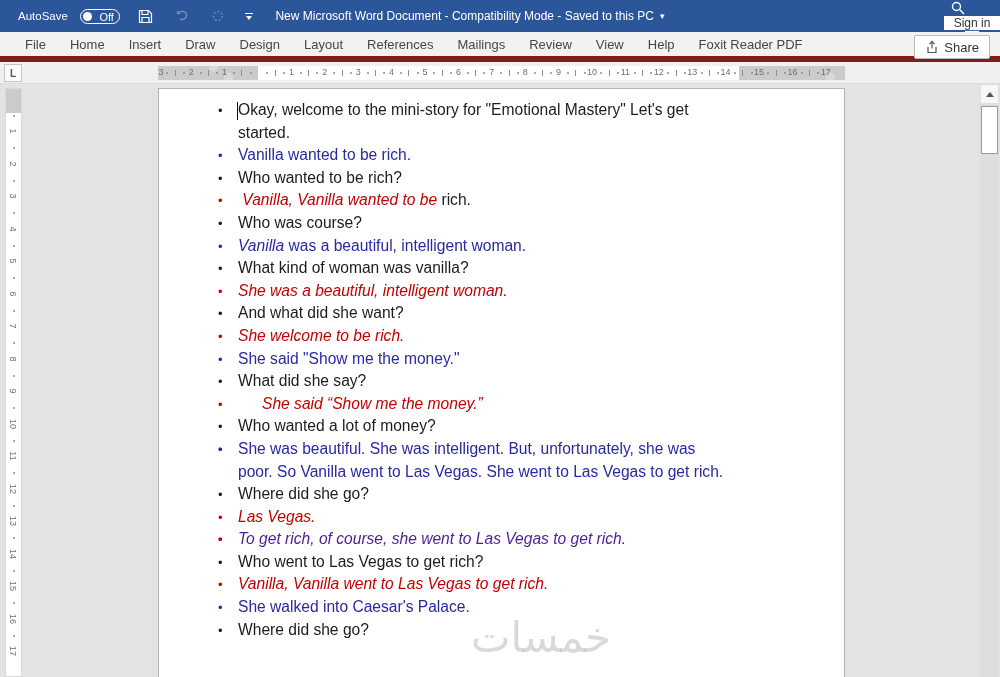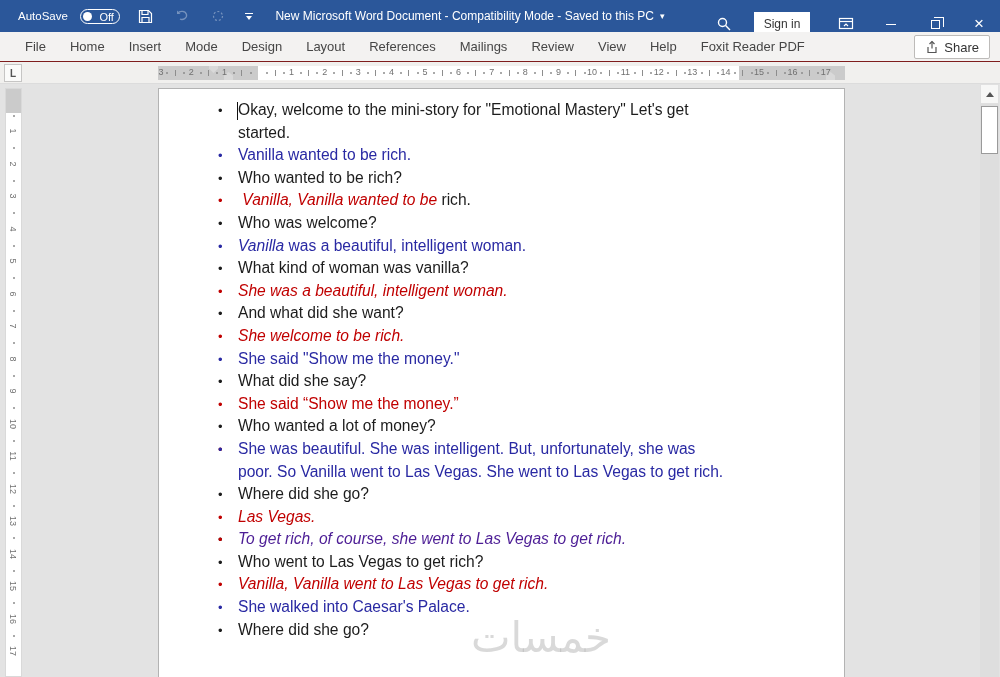--- a/index.html
+++ b/index.html
@@ -21,36 +21,36 @@
   .faded { opacity:.35; }
   .qat-dd { margin-left:14px; display:inline-flex; flex-direction:column;
     align-items:center; justify-content:center; width:14px; height:20px; }
   .ddline { width:8px; height:0; border-top:1.5px solid #fff; margin-bottom:2px; }
   .ddcaret { width:0; height:0; border-left:3.5px solid transparent;
     border-right:3.5px solid transparent; border-top:4px solid #fff; }
   .tb-title { position:absolute; left:470px; top:0; height:32px;
     transform:translateX(-50%); display:flex; align-items:center;
     white-space:nowrap; font-size:12px; }
   .tb-title .caret { margin-left:6px; font-size:9px; }
-  .tb-right { position:absolute; right:0; top:0; height:48px; display:flex; align-items:stretch; }
+  .tb-right { position:absolute; right:0; top:0; height:48px; display:flex; align-items:stretch;flex-direction:column; }
   .tb-ic { display:flex; align-items:center; justify-content:center; cursor:pointer; }
   .ic-search { width:44px; }
   .signin { align-self:center; margin-left:8px; width:56px; height:24px;
     background:#fff; color:#333; border:none; font-size:12px;
     font-family:"Liberation Sans",sans-serif; cursor:pointer; }
   .ic-ribbonopts { width:44px; margin-left:14px; }
   .ic-min { width:45px; } .ic-restore { width:45px; } .ic-close { width:42px; font-size:17px; }
   .minline { width:10px; height:0; border-top:1.5px solid #fff; display:block; }
   .restore-sq { position:relative; width:9px; height:9px; border:1px solid #fff; display:block; background:#2b579a; }
   .restore-sq::before { content:""; position:absolute; left:2px; top:-4px; width:9px; height:9px;
     border:1px solid #fff; border-left:none; border-bottom:none; }
 
   
   .tabsrow { height:30px; background:#f3f2f1; display:flex; align-items:stretch;
-    border-bottom:1px solid #7f1d1d; position:relative; }
+    border-bottom:6px solid #7f1d1d; position:relative; }
   .tabs { display:flex; align-items:stretch; padding-left:13px; }
   .tab { display:flex; align-items:center; padding:0 12px; font-size:13px;
     color:#464646; cursor:pointer; white-space:nowrap; }
   .share { position:absolute; right:10px; top:3px; height:24px; display:flex;
     align-items:center; gap:5px; background:#fff; border:1px solid #bdbbb9;
     border-radius:2px; padding:0 10px; font-size:13px; color:#333;
     font-family:"Liberation Sans",sans-serif; cursor:pointer; }
 
   
   .rulerrow { position:relative; height:22px; background:#f1f0ee;
@@ -163,21 +163,21 @@
       </span>
     <span class="tb-ic ic-close">×</span>
   </div>
 </div>
 
 <div class="tabsrow">
   <div class="tabs">
       <div class="tab">File</div>
       <div class="tab">Home</div>
       <div class="tab">Insert</div>
-      <div class="tab">Mode</div>
+      <div class="tab">Draw</div>
       <div class="tab">Design</div>
       <div class="tab">Layout</div>
       <div class="tab">References</div>
       <div class="tab">Mailings</div>
       <div class="tab">Review</div>
       <div class="tab">View</div>
       <div class="tab">Help</div>
       <div class="tab">Foxit Reader PDF</div>
     </div>
   <button class="share">
@@ -321,29 +321,29 @@
     </div>
 
   <div class="page">
     <div class="watermark">خمسات</div>
     <div class="doclist">
         <div class="line"><span class="b" style="color: rgb(28, 28, 28);">•</span><span class="cursor"></span><span class="seg" style="color: rgb(28, 28, 28);">Okay, welcome to the mini-story for "Emotional Mastery" Let's get
 started.</span></div>
         <div class="line"><span class="b" style="color: rgb(41, 41, 163);">•</span><span class="seg" style="color: rgb(41, 41, 163);">Vanilla wanted to be rich.</span></div>
         <div class="line"><span class="b" style="color: rgb(28, 28, 28);">•</span><span class="seg" style="color: rgb(28, 28, 28);">Who wanted to be rich?</span></div>
         <div class="line"><span class="b" style="color: rgb(192, 0, 0);">•</span><span class="seg" style="color: rgb(192, 0, 0); font-style: italic;"> Vanilla, Vanilla wanted to be </span><span class="seg" style="color: rgb(28, 28, 28);">rich.</span></div>
-        <div class="line"><span class="b" style="color: rgb(28, 28, 28);">•</span><span class="seg" style="color: rgb(28, 28, 28);">Who was welcome?</span></div>
+        <div class="line"><span class="b" style="color: rgb(28, 28, 28);">•</span><span class="seg" style="color: rgb(28, 28, 28);">Who was course?</span></div>
         <div class="line"><span class="b" style="color: rgb(41, 41, 163);">•</span><span class="seg" style="color: rgb(41, 41, 163); font-style: italic;">Vanilla</span><span class="seg" style="color: rgb(41, 41, 163);"> was a beautiful, intelligent woman.</span></div>
         <div class="line"><span class="b" style="color: rgb(28, 28, 28);">•</span><span class="seg" style="color: rgb(28, 28, 28);">What kind of woman was vanilla?</span></div>
         <div class="line"><span class="b" style="color: rgb(192, 0, 0);">•</span><span class="seg" style="color: rgb(192, 0, 0); font-style: italic;">She was a beautiful, intelligent woman.</span></div>
         <div class="line"><span class="b" style="color: rgb(28, 28, 28);">•</span><span class="seg" style="color: rgb(28, 28, 28);">And what did she want?</span></div>
         <div class="line"><span class="b" style="color: rgb(192, 0, 0);">•</span><span class="seg" style="color: rgb(192, 0, 0); font-style: italic;">She welcome to be rich.</span></div>
         <div class="line"><span class="b" style="color: rgb(41, 41, 163);">•</span><span class="seg" style="color: rgb(41, 41, 163);">She said "Show me the money."</span></div>
         <div class="line"><span class="b" style="color: rgb(28, 28, 28);">•</span><span class="seg" style="color: rgb(28, 28, 28);">What did she say?</span></div>
-        <div class="line"><span class="b" style="color: rgb(192, 0, 0);">•</span><span class="seg" style="color: rgb(192, 0, 0); ">She said “Show me the money.”</span></div>
+        <div class="line"><span class="b" style="color: rgb(192, 0, 0);">•</span><span class="seg" style="color: rgb(192, 0, 0); font-style: italic; margin-left: 24px;">She said “Show me the money.”</span></div>
         <div class="line"><span class="b" style="color: rgb(28, 28, 28);">•</span><span class="seg" style="color: rgb(28, 28, 28);">Who wanted a lot of money?</span></div>
         <div class="line"><span class="b" style="color: rgb(192, 0, 0);">•</span></div>
         <div class="line"><span class="b" style="color: rgb(41, 41, 163);">•</span><span class="seg" style="color: rgb(41, 41, 163);">She was beautiful. She was intelligent. But, unfortunately, she was
 poor. So Vanilla went to Las Vegas. She went to Las Vegas to get rich.</span></div>
         <div class="line"><span class="b" style="color: rgb(28, 28, 28);">•</span><span class="seg" style="color: rgb(28, 28, 28);">Where did she go?</span></div>
         <div class="line"><span class="b" style="color: rgb(192, 0, 0);">•</span><span class="seg" style="color: rgb(192, 0, 0); font-style: italic;">Las Vegas.</span></div>
         <div class="line"><span class="b" style="color: rgb(28, 28, 28);">•</span></div>
         <div class="line"><span class="b" style="color: rgb(192, 0, 0);">•</span><span class="seg" style="color: #4c1d95; font-style: italic;">To get rich, of course, she went to Las Vegas to get rich.</span></div>
         <div class="line"><span class="b" style="color: rgb(28, 28, 28);">•</span><span class="seg" style="color: rgb(28, 28, 28);">Who went to Las Vegas to get rich?</span></div>
         <div class="line"><span class="b" style="color: rgb(192, 0, 0);">•</span><span class="seg" style="color: rgb(192, 0, 0); font-style: italic;">Vanilla, Vanilla went to Las Vegas to get rich.</span></div>

